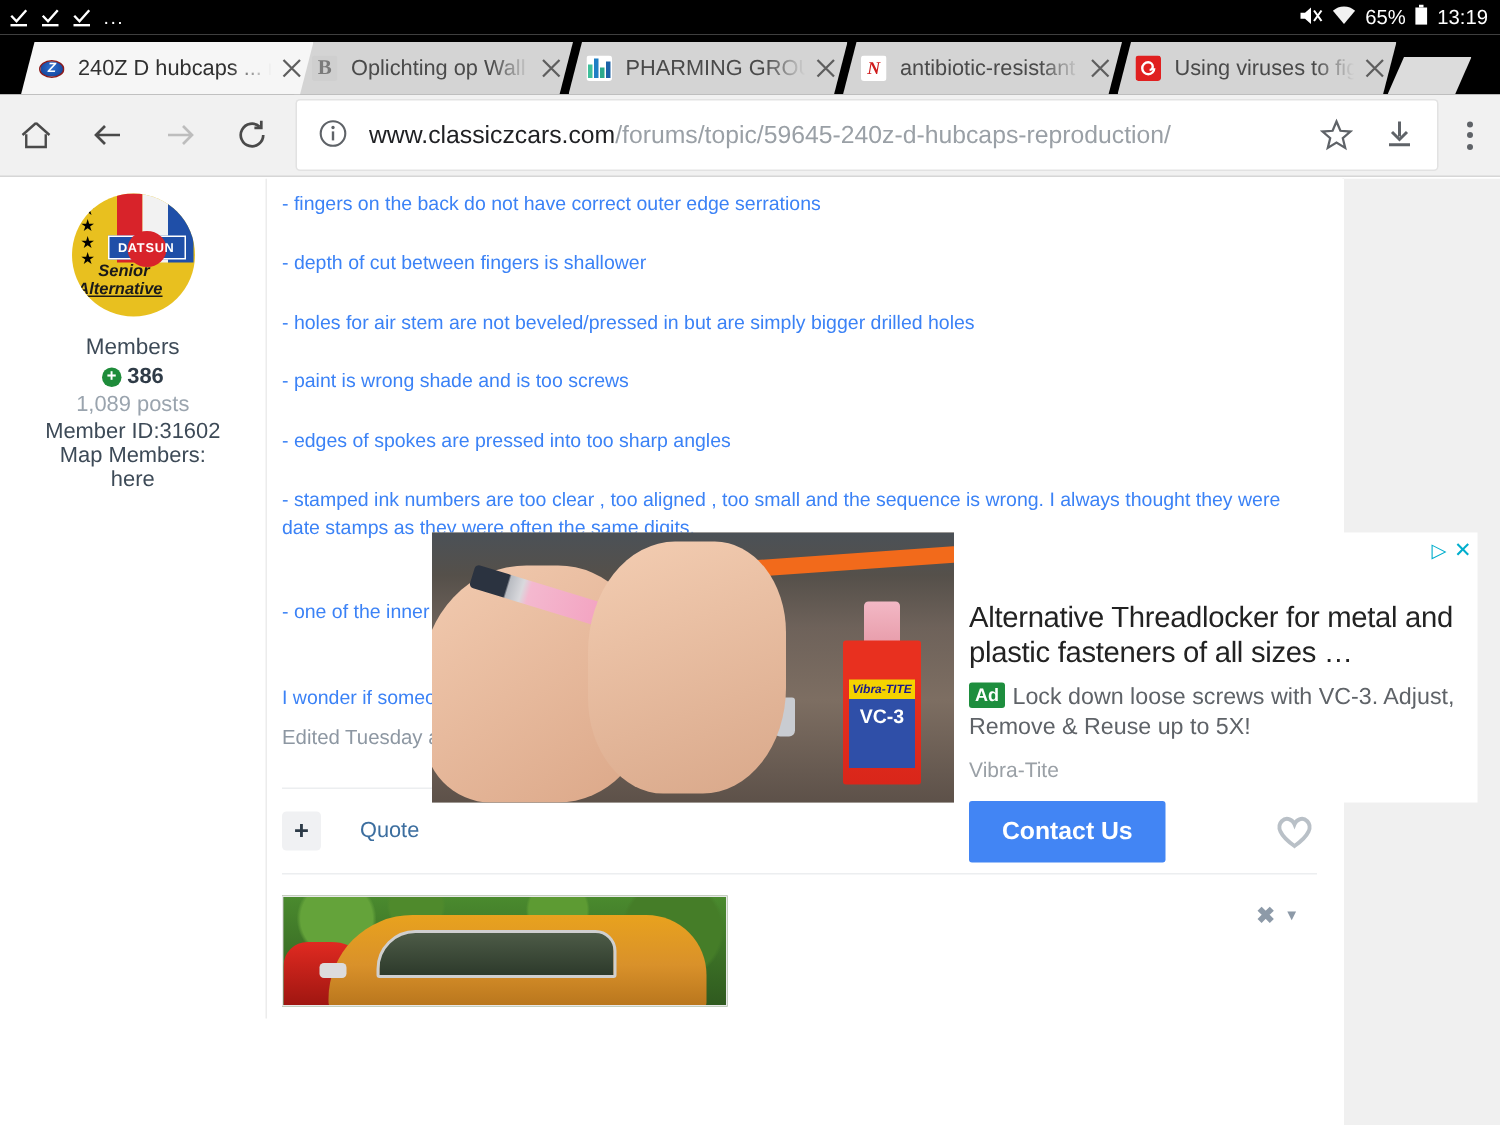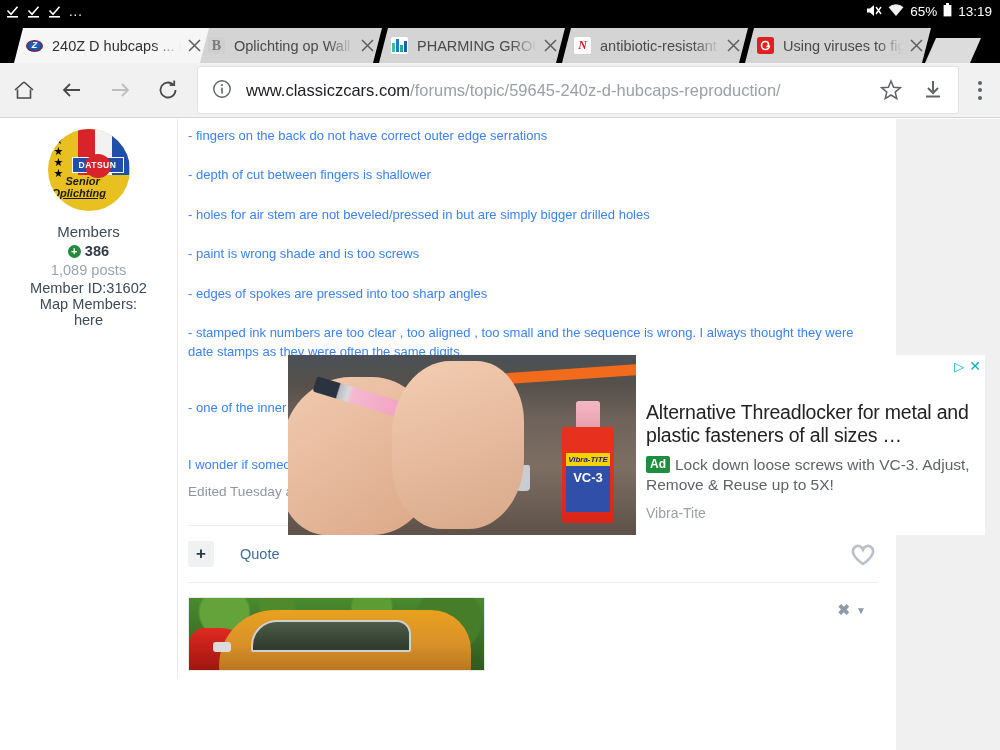--- a/index.html
+++ b/index.html
@@ -463,21 +463,21 @@
             <div class="av-stars">
               <span>★</span>
                 <span>★</span>
                 <span>★</span>
                 <span>★</span>
             </div>
             <div class="av-datsun">
               <span>DATSUN</span>
             </div>
             <div class="av-txt1">Senior</div>
-            <div class="av-txt2">Oplichting</div>
+            <div class="av-txt2">Alternative</div>
           </div>
           <div class="a-group">Members</div>
           <div class="a-rep">
             <span class="rep-dot">+</span>
             <span>386</span>
           </div>
           <div class="a-posts">1,089 posts</div>
           <div class="a-id">Member ID:31602</div>
           <div class="a-maploc">Map Members:</div>
           <div class="a-maphere">here</div>
@@ -545,18 +545,19 @@
         <div class="ad-body">
           <div class="ad-ctrl">
             <span class="adchoice">▷</span>
             <span class="adclose">✕</span>
           </div>
           <div class="ad-head">Alternative Threadlocker for metal and plastic fasteners of all sizes …</div>
           <div class="ad-desc">
             <span class="ad-badge">Ad</span><span>Lock down loose screws with VC-3. Adjust, Remove &amp; Reuse up to 5X!</span>
           </div>
           <div class="ad-brand">Vibra-Tite</div>
+          <div class="ad-cta">Contact Us</div>
         </div>
       </div>
 
     </div>
   </div>
 </div>
 
 </body></html>

